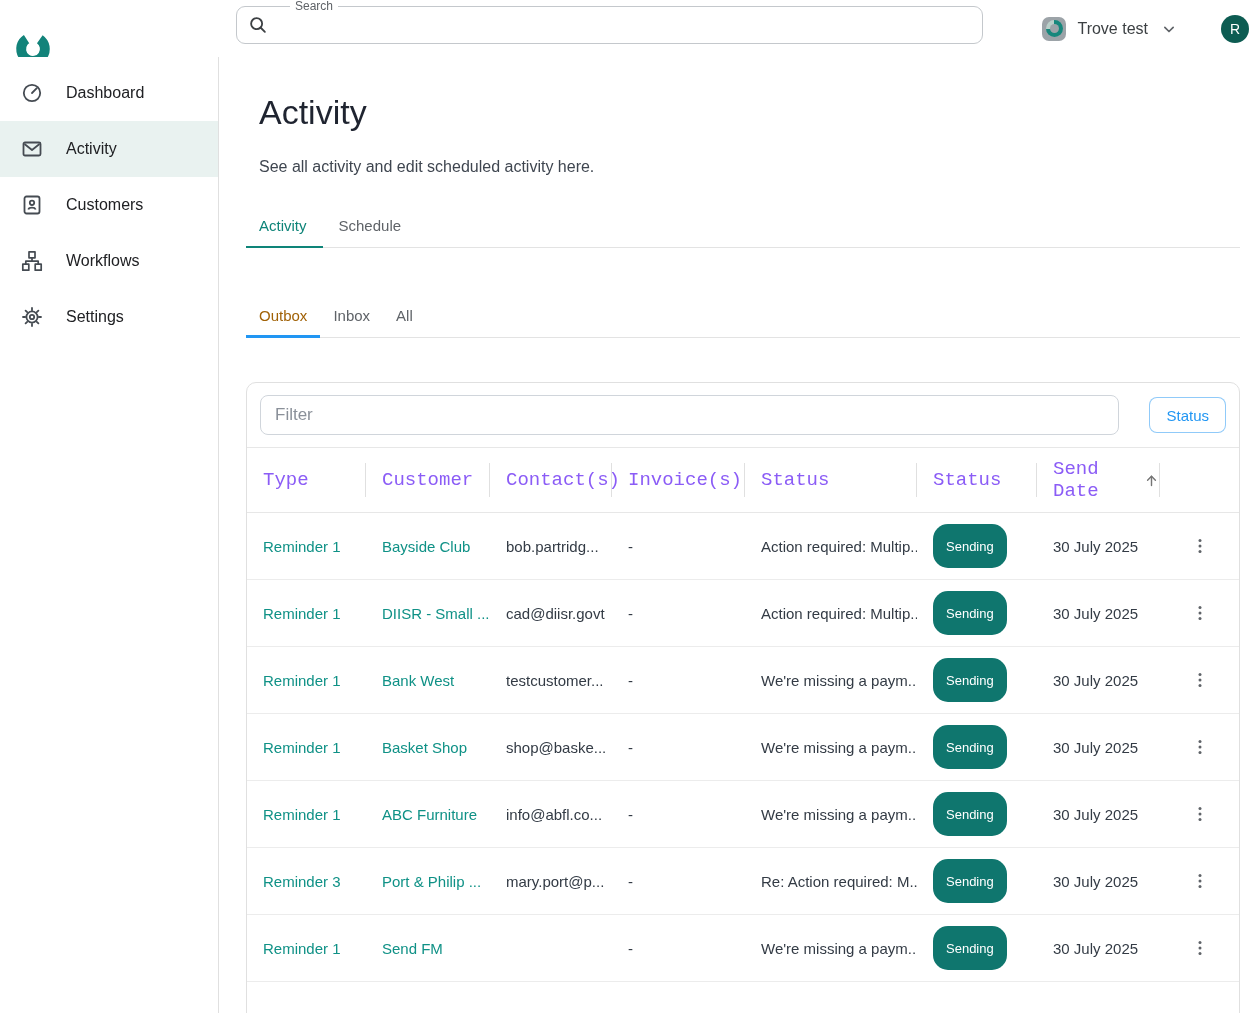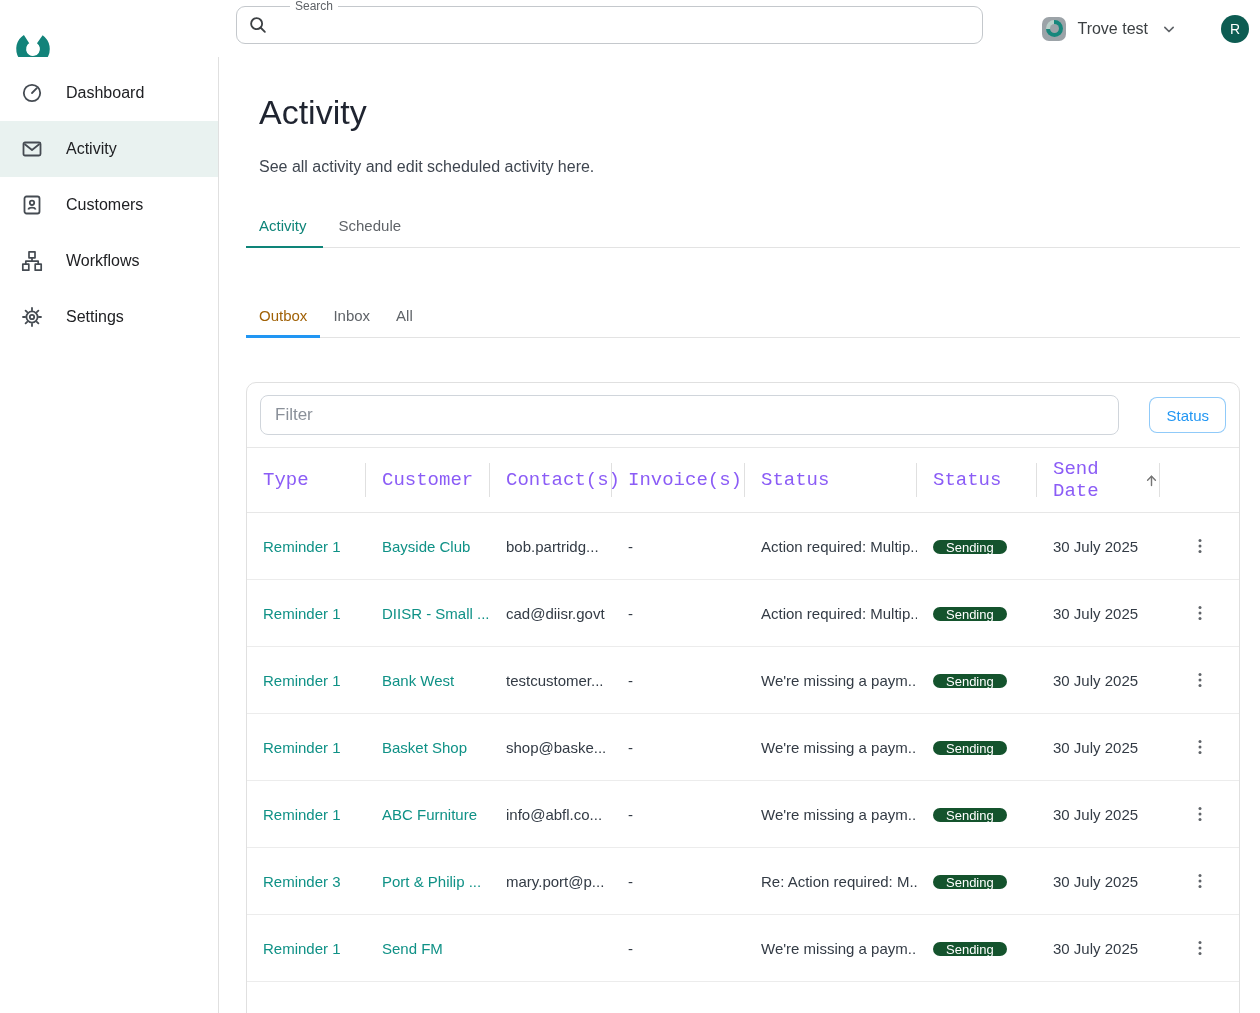--- a/index.html
+++ b/index.html
@@ -65,22 +65,22 @@
        font-family:"Liberation Sans",sans-serif;}
 
   .grid{display:grid;grid-template-columns:119px 124px 122px 133px 172px 120px 123px 1fr;align-items:center;}
   .thead{height:66px;border-top:1px solid #e7e7e7;border-bottom:1px solid #e7e7e7;}
   .th{position:relative;padding-left:16px;font-size:19px;font-weight:500;color:#8b5cf6;
       display:flex;align-items:center;gap:6px;height:100%;font-family:Liberation Mono, monospace;}
   .th:not(:last-child)::after{content:"";position:absolute;right:0;top:15px;bottom:15px;width:1px;background:#e0e0e0;}
   .row{height:67px;border-bottom:1px solid #ececec;font-size:15px;}
   .cell{padding-left:16px;white-space:nowrap;overflow:hidden;color:#333b45;}
   .link{color:#0f9186;cursor:pointer;text-decoration:none;}
-  .chip{display:inline-flex;align-items:center;height:14px;padding:0 13px;border-radius:15px;
-       background:#14532d;color:#fff;font-size:13px;}
+  .chip{display:inline-flex;align-items:center;height:44px;padding:0 13px;border-radius:15px;
+       background:#0f766e;color:#fff;font-size:13px;}
   .kebab{width:34px;height:34px;border:none;background:transparent;border-radius:50%;cursor:pointer;
        display:flex;align-items:center;justify-content:center;margin:0 auto;}
   .sort-icon{display:flex;align-items:center;}
   svg{display:block;}
 </style>
 </head>
 <body>
 
 <div class="app">
 

